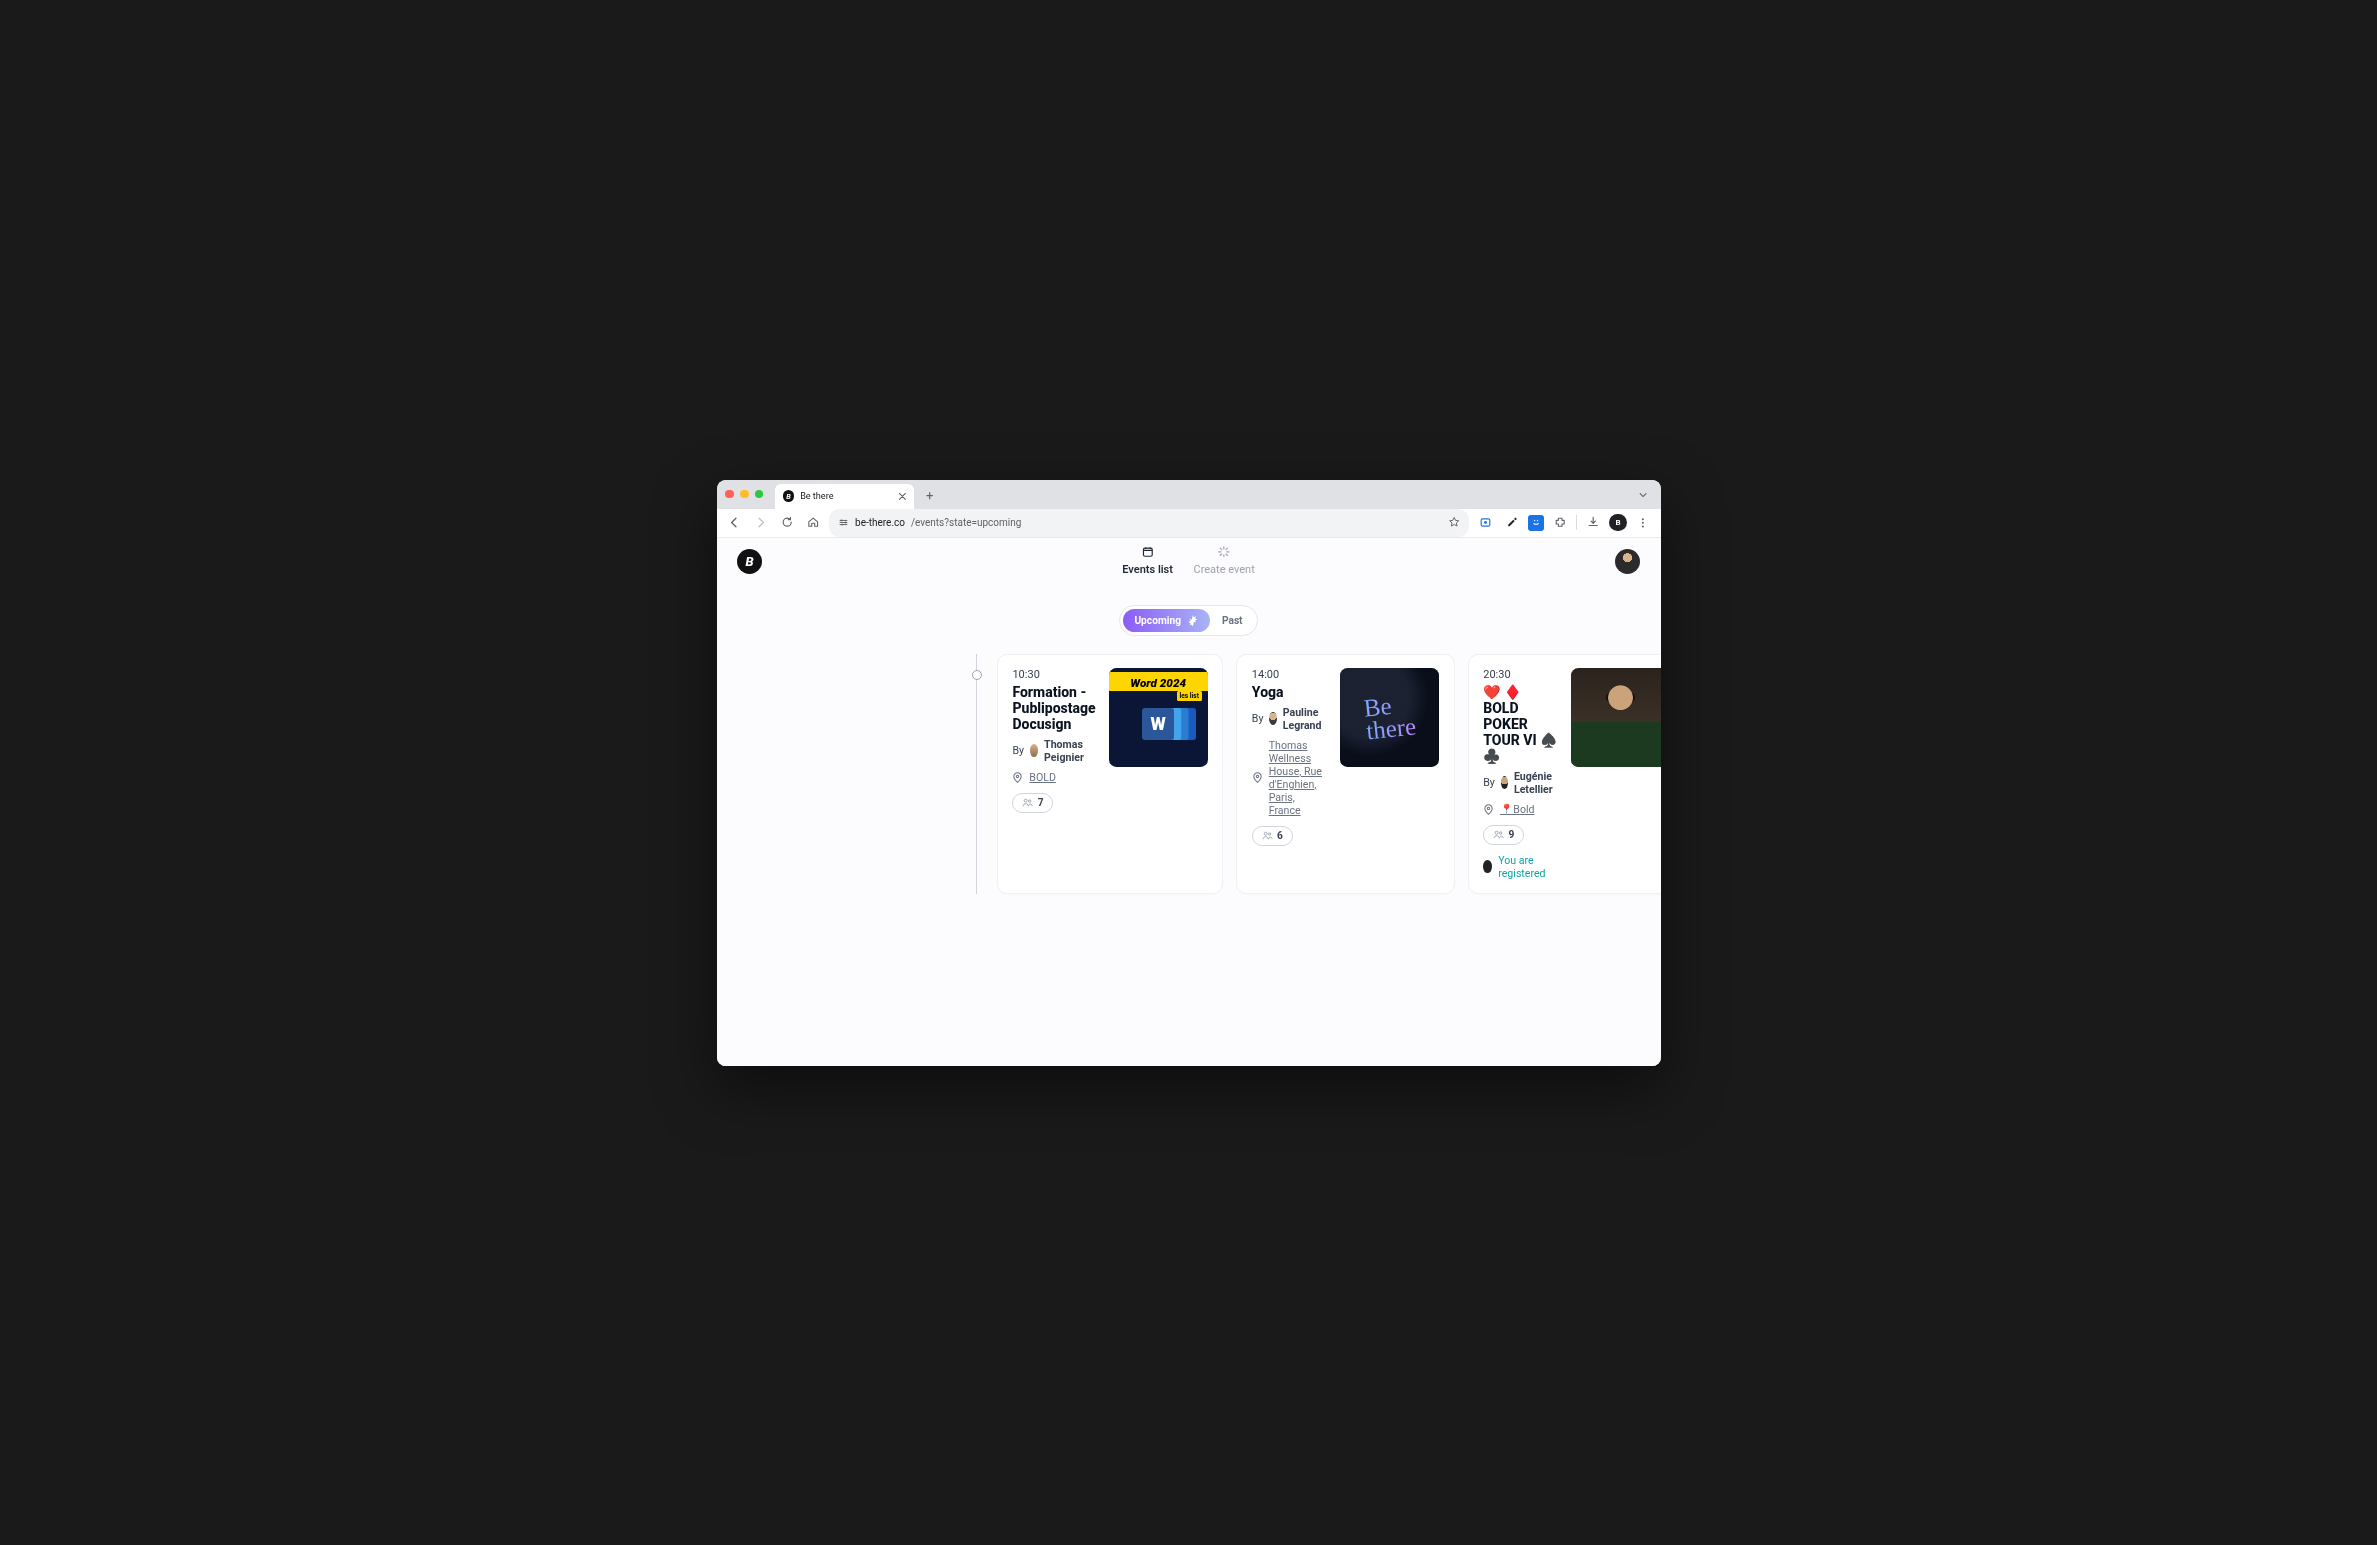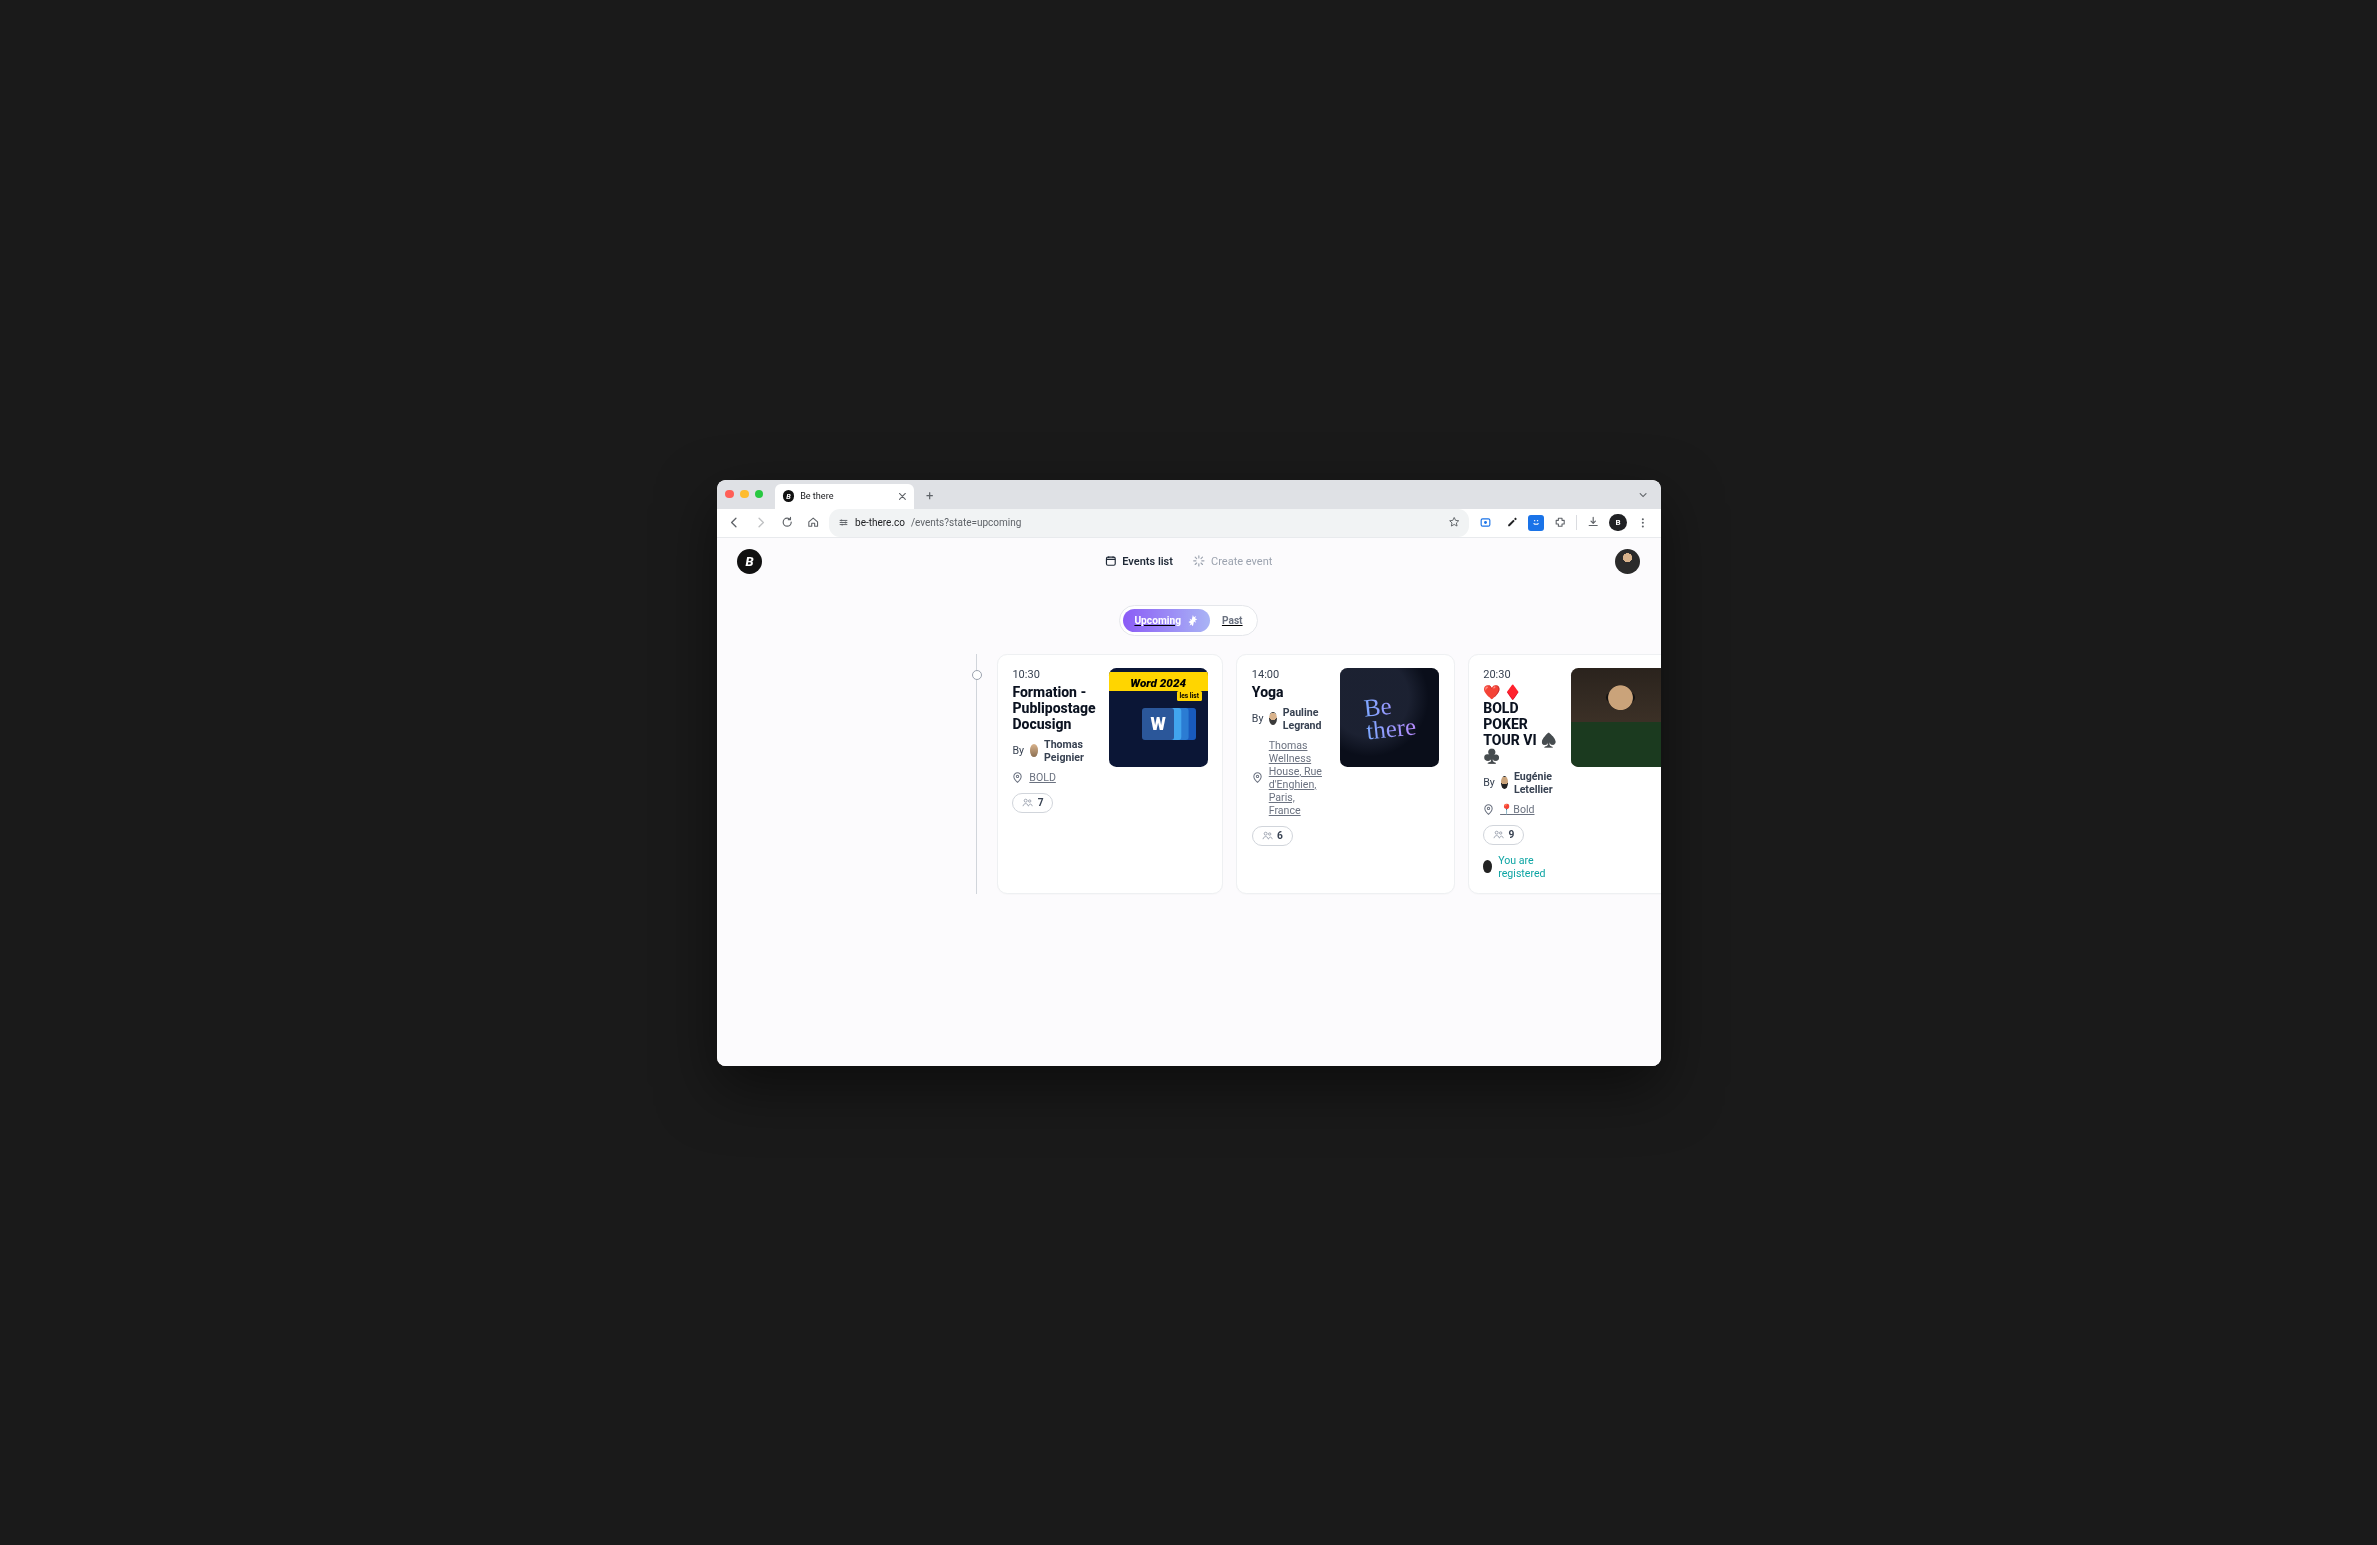--- a/index.html
+++ b/index.html
@@ -71,30 +71,29 @@
   .ext.square-blue { background:#1a73e8;color:#fff;border-radius:2.9px;font-size:9.5px;width:16px;height:16px;}
   .profile-dot { width:17.6px;height:17.6px;border-radius:50%;background:#202124;display:flex;align-items:center;justify-content:center;color:#fff;font-size:8px;font-weight:bold;}
 
   
   .page { flex:1; background:#fcfbfd; overflow:auto; position:relative;}
   .header {
     height:47px; display:flex; align-items:center; padding:0 20.5px;
   }
   .logo { width:25px;height:25px;border-radius:50%;background:#111;display:flex;align-items:center;justify-content:center;color:#fff;font-style:italic;font-weight:800;font-size:13px;}
   .nav { flex:1; display:flex; justify-content:center; gap:20.5px;}
-  .nav a { display:flex;align-items:center;gap:5.9px;font-weight:600;font-size:11px;color:#1f2937;text-decoration:none;}
+  .nav a { display:flex;align-items:center;gap:5.9px;font-weight:600;font-size:11px;color:#1f2937;text-decoration:none;flex-direction:column;}
   .nav a.muted { color:#9ca3af; font-weight:400;}
   .avatar { width:25px;height:25px;border-radius:50%;background:#111 center/cover; background-image: radial-gradient(circle at 50% 35%, #d9b38c 0 22%, transparent 23%), linear-gradient(#2b2b2b,#2b2b2b);}
 
   .segmented-wrap { display:flex; justify-content:center; margin-top:20.5px;}
   .segmented {
     display:flex; align-items:center;
     border:0.7px solid #e5e7eb; border-radius:731px; padding:2.9px;
     background:#fff;
-    text-decoration:underline;
   }
   .seg {
     padding:5.9px 11.7px; border-radius:731px; font-weight:700; font-size:10.2px;
     display:flex;align-items:center;gap:5.9px; color:#6b7280;
   }
   .seg.active {
     background: linear-gradient(90deg,#8b5cf6 0%, #a9b4f5 100%);
     color:#fff;
   }
 

